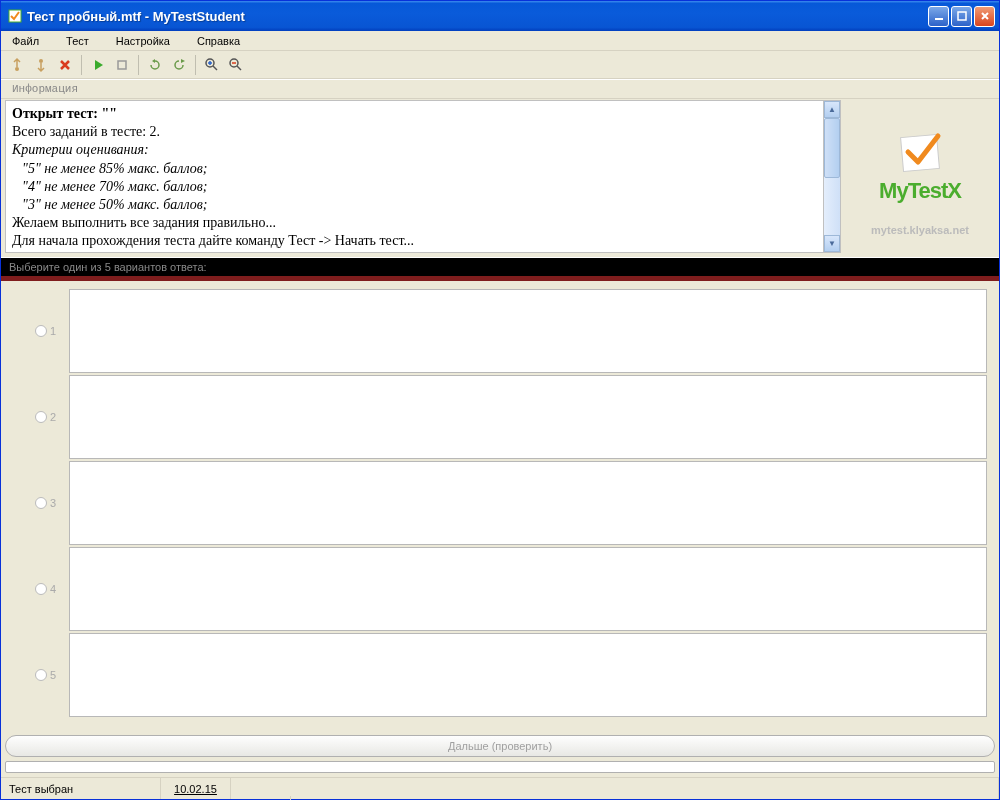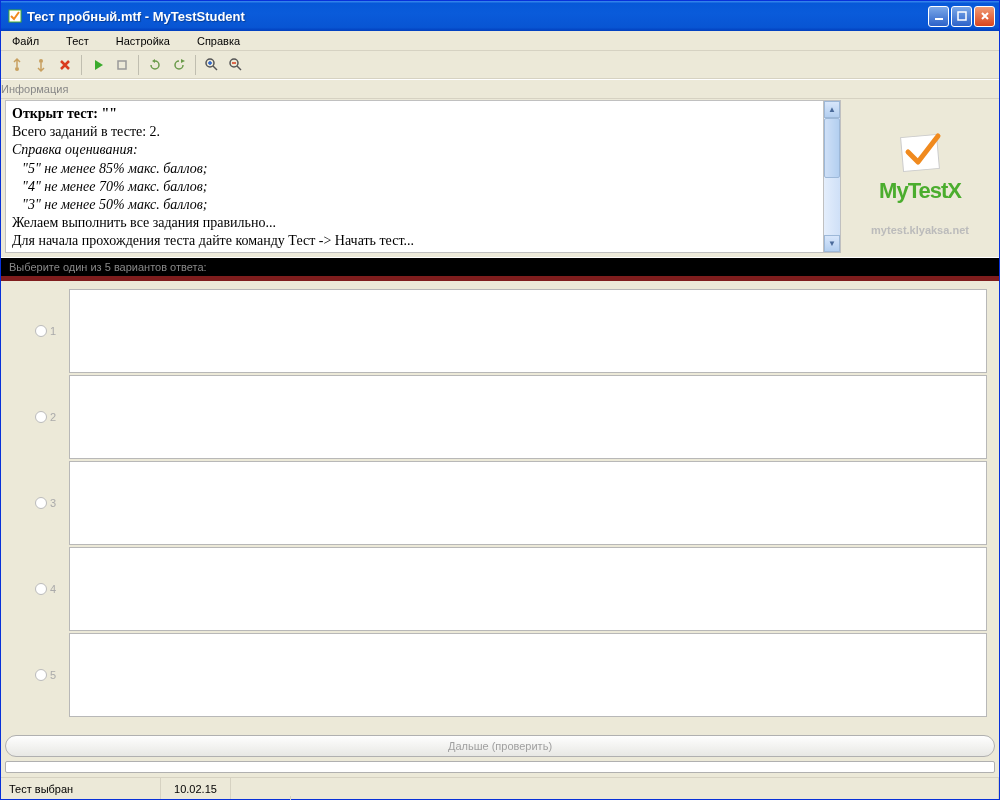--- a/index.html
+++ b/index.html
@@ -92,25 +92,26 @@
   border: 1px solid transparent;
 }
 .tb-sep {
   width: 1px;
   height: 20px;
   background: #c0beb0;
   margin: 0 2px;
 }
 .info-header {
   background: #ece9d8;
-  padding: 3px 0;
+  padding: 3px 11px;
   color: #888;
   border-top: 1px solid #fff;
   border-bottom: 1px solid #d6d2c2;
   font-size: 11px;
+  font-family: Liberation Mono, monospace;
 }
 .info-section {
   display: flex;
   height: 158px;
   background: #ece9d8;
   padding: 1px 4px 4px 4px;
   gap: 4px;
 }
 .info-panel {
   flex: 1;
@@ -249,21 +250,21 @@
   text-align: center;
 }
 .status-cell {
   padding: 0 8px;
   height: 100%;
   display: flex;
   align-items: center;
   border-right: 1px solid #d6d2c2;
 }
 .status1 { width: 160px; }
-.status2 { width: 70px; justify-content: center; }
+.status2 { width: 70px; justify-content: center; text-decoration: underline; }
 .status3 { width: 60px; justify-content: center; margin-top: 35px; }
 .status-fill { flex: 1; }
 </style>
 </head>
 <body>
 
 <div class="window">
 
   <div class="titlebar">
     <div class="app-icon">
@@ -358,21 +359,21 @@
     </div>
   </div>
 
   <div class="info-header">Информация</div>
 
   <div class="info-section">
     <div class="info-panel">
       <div class="info-content">
         <div class="line1">Открыт тест: ""</div>
         <div>Всего заданий в тесте: 2.</div>
-        <div class="ital">Справка оценивания:</div>
+        <div class="ital">Критерии оценивания:</div>
         <div class="indent">"5" не менее 85% макс. баллов;</div>
         <div class="indent">"4" не менее 70% макс. баллов;</div>
         <div class="indent">"3" не менее 50% макс. баллов;</div>
         <div>Желаем выполнить все задания правильно...</div>
         <div>Для начала прохождения теста дайте команду Тест -&gt; Начать тест...</div>
       </div>
       <div class="info-scroll">
         <div class="scroll-btn">▲</div>
         <div class="scroll-track">
           <div class="scroll-thumb"></div>

